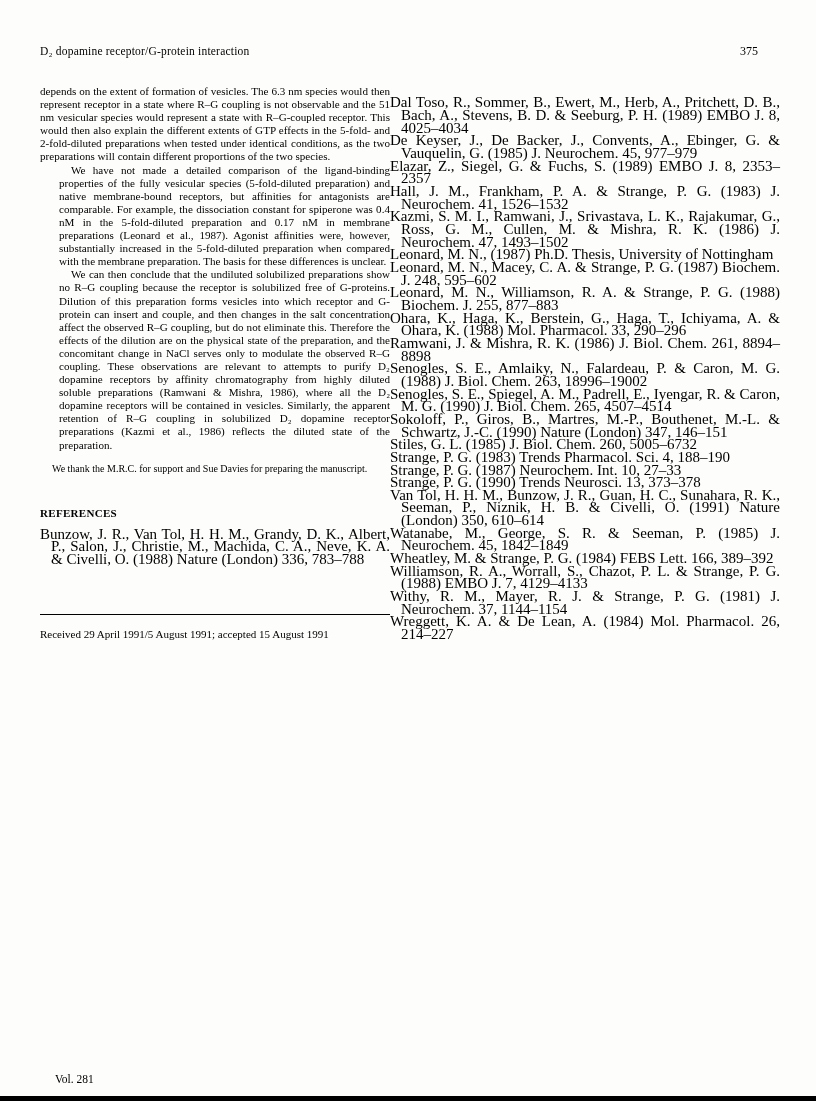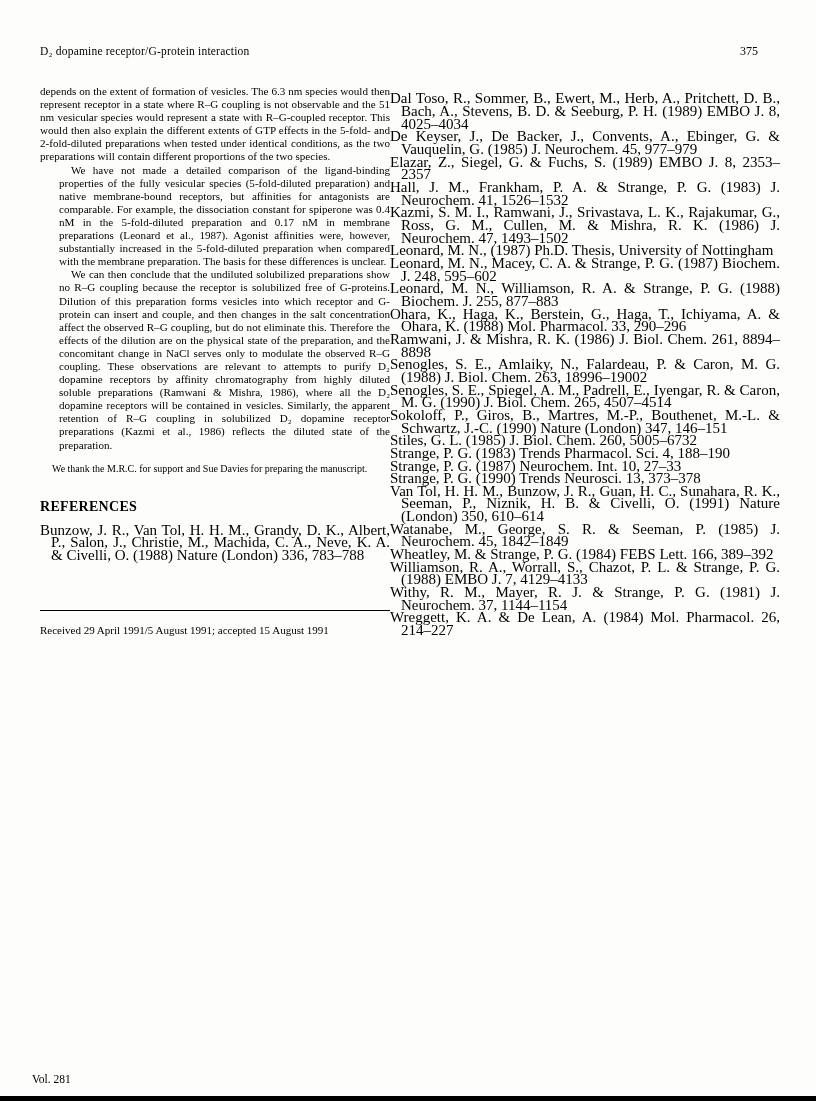--- a/index.html
+++ b/index.html
@@ -40,24 +40,24 @@
   }
   .body-text p.para + p.para { text-indent: 12px; margin-left: 19px; }
   p.ack {
     font-size: 10px;
     line-height: 13.1px;
     text-align: justify;
     text-indent: 12px;
     margin-top: 10px;
   }
   .refs-heading {
-    font-size: 14px;
+    font-size: 11px;
     font-weight: bold;
     letter-spacing: 0.3px;
-    margin-top: 24px;
+    margin-top: 32px;
     margin-bottom: 9px;
   }
   .ref-list p.ref {
     font-size: 15px;
     line-height: 12.65px;
     text-align: justify;
     padding-left: 11px;
     text-indent: -11px;
     hyphens: auto;
   }
@@ -66,21 +66,21 @@
     border-top: 1.6px solid #000;
     margin: 48px 0 13px 0;
     width: 100%;
   }
   .received-line {
     font-size: 11px;
     line-height: 13px;
   }
   .page-footer {
     position: absolute;
-    left: 32px;
+    left: 55px;
     bottom: 16px;
     font-size: 11.5px;
   }
   .scan-bottom-bar {
     position: absolute;
     left: 0;
     right: 0;
     bottom: 0;
     height: 5px;
     background: #000;

